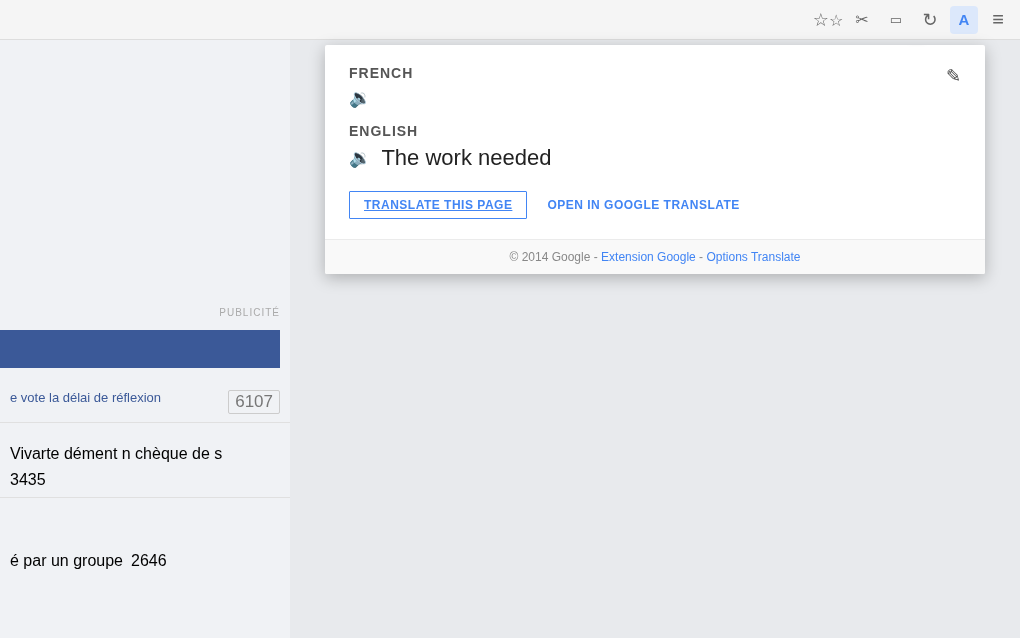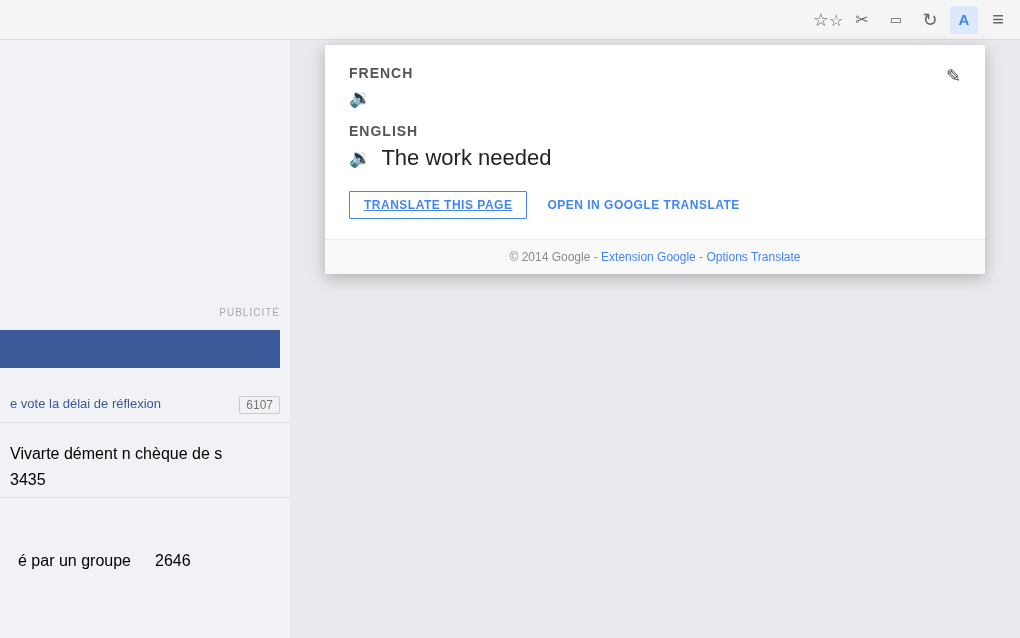--- a/index.html
+++ b/index.html
@@ -94,21 +94,21 @@
       flex: 1;
     }
 
     .sidebar-article .article-title {
       font-size: 13px;
       color: #3b5998;
       line-height: 1.3;
     }
 
     .sidebar-article .article-count {
-      font-size: 12px;
+      font-size: 17px;
       color: #777;
       border: 1px solid #ccc;
       padding: 1px 6px;
       border-radius: 2px;
       white-space: nowrap;
     }
 
     .sidebar-article2 {
       position: absolute;
       bottom: 140px;
@@ -118,26 +118,26 @@
       border-bottom: 1px solid #e0e0e0;
       display: flex;
       align-items: flex-start;
       gap: 8px;
       flex-direction: column;
     }
 
     .sidebar-article3 {
       position: absolute;
       bottom: 60px;
-      left: 8px;
+      left: 0;
       right: 0;
       padding: 8px 10px;
       display: flex;
       align-items: flex-start;
-      gap: 24px;
+      gap: 8px;
     }
 
     
     .main-content {
       flex: 1;
       background: #e8eaed;
       height: 100%;
     }
 
     

